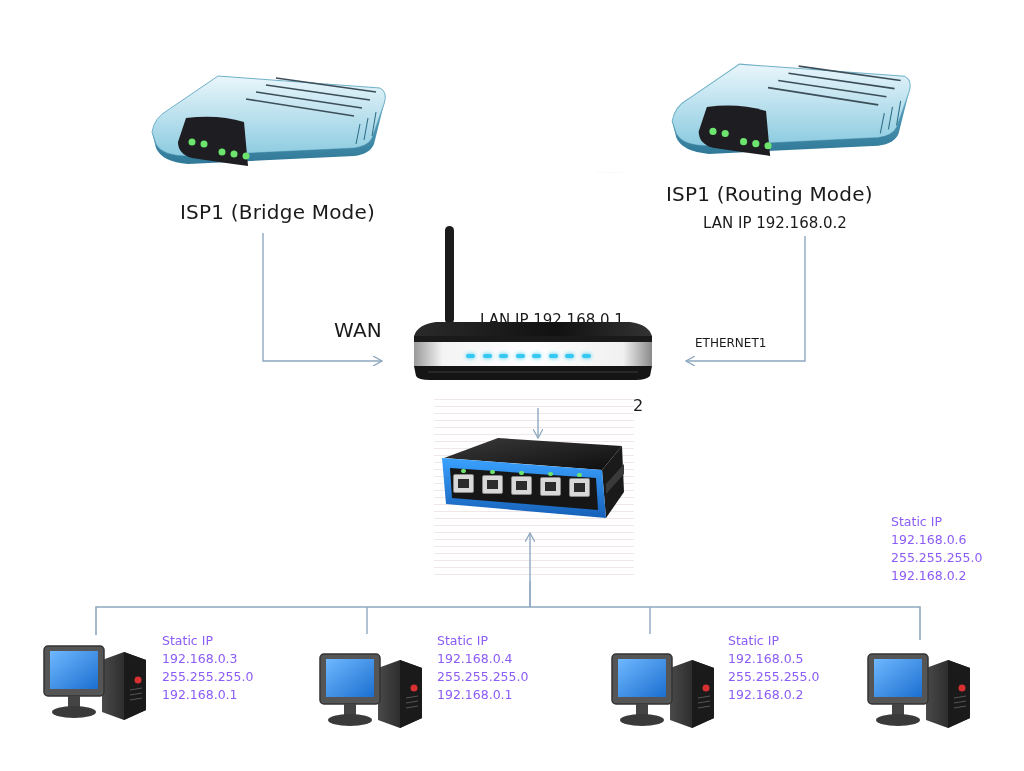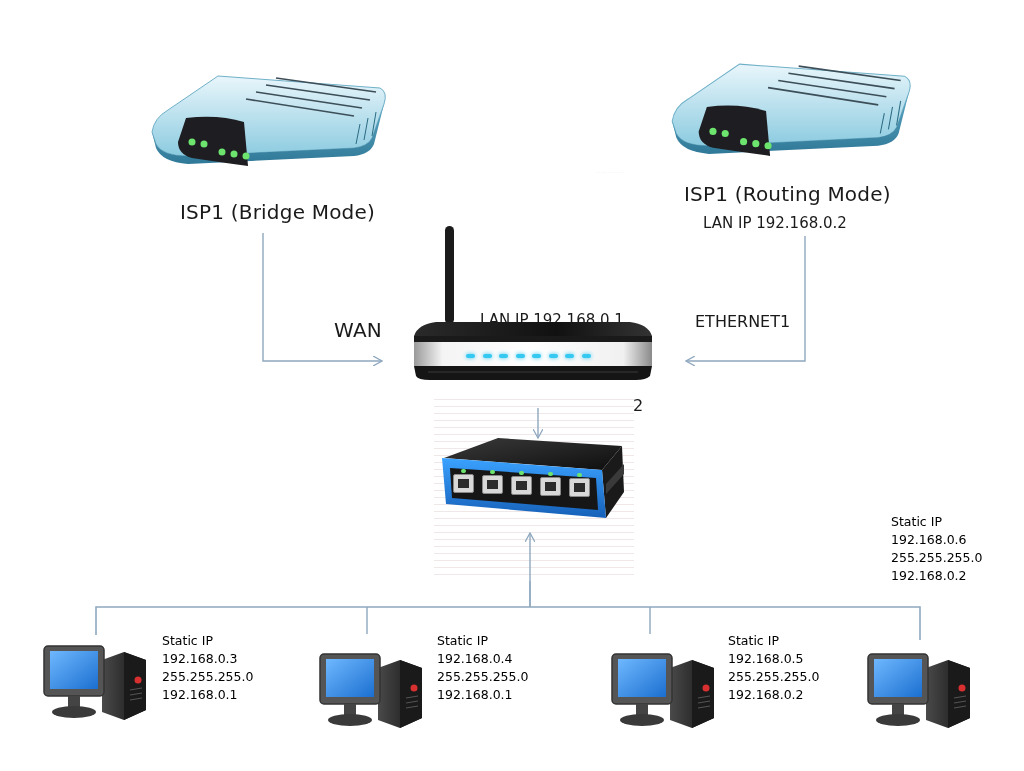--- a/index.html
+++ b/index.html
@@ -2,21 +2,21 @@
 <html><head>
 <meta charset="utf-8">
 <style>
   html, body { margin: 0; padding: 0; background: #ffffff; }
   body { width: 1024px; height: 771px; position: relative; overflow: hidden;
          font-family: "DejaVu Sans", "Liberation Sans", sans-serif; color: #111; }
   .abs { position: absolute; }
   .label-lg { font-size: 20px; color: #1a1a1a; white-space: nowrap; letter-spacing: 0.2px; }
   .label-md { font-size: 15px; color: #1a1a1a; white-space: nowrap; }
   .label-sm { font-size: 15px; color: #1a1a1a; white-space: nowrap; }
-  .ipblock { font-size: 12.5px; line-height: 18px; color: #000000; }
+  .ipblock { font-size: 12.5px; line-height: 18px; color: #8b5cf6; }
   .ipblock div { white-space: nowrap; }
   svg { overflow: visible; }
   .striped {
     background: repeating-linear-gradient(to bottom, #ffffff 0px, #ffffff 6px, #f0e8e8 6px, #f0e8e8 7px);
   }
   .watermark { font-size: 3px; color: #c8c8c8; white-space: nowrap; }
 </style>
 </head>
 <body>
 
@@ -96,25 +96,25 @@
         <circle cx="98" cy="86" r="3.5"></circle>
     </g>
     <g stroke="#2a6a82" stroke-width="1">
       <line x1="228" y1="42" x2="224" y2="66"></line>
         <line x1="220" y1="48" x2="216" y2="70"></line>
         <line x1="212" y1="54" x2="208" y2="74"></line>
     </g>
   </svg>
 </div>
 <div class="abs watermark" style="left:596px;top:170px;">.... ..... ...... .... ......</div>
-<div class="abs label-lg" style="left:684px;top:182px;">ISP1 (Routing Mode)</div>
+<div class="abs label-lg" style="left:666px;top:182px;">ISP1 (Routing Mode)</div>
 <div class="abs label-sm" style="left:703px;top:214px;">LAN IP 192.168.0.2</div>
 
 <div class="abs label-lg" style="left:334px;top:318px;">WAN</div>
-<div class="abs label-md" style="left:695px;top:312px;font-size:16px;">ETHERNET1</div>
+<div class="abs label-md" style="left:695px;top:336px;font-size:12px;">ETHERNET1</div>
 <div class="abs label-md" style="left:548px;top:396px;font-size:16px;">ETHERNET2</div>
 
 <div class="abs label-sm" style="left:480px;top:291px;margin-top:20px;">LAN IP 192.168.0.1</div>
 <div class="abs" style="left:406px;top:224px;width:254px;height:160px;">
   <svg width="254" height="160" viewBox="0 0 254 160">
     <defs>
       <linearGradient id="rtop" x1="0" y1="0" x2="1" y2="0">
         <stop offset="0" stop-color="#2a2a2a"></stop>
           <stop offset="0.6" stop-color="#111"></stop>
           <stop offset="1" stop-color="#333"></stop>

